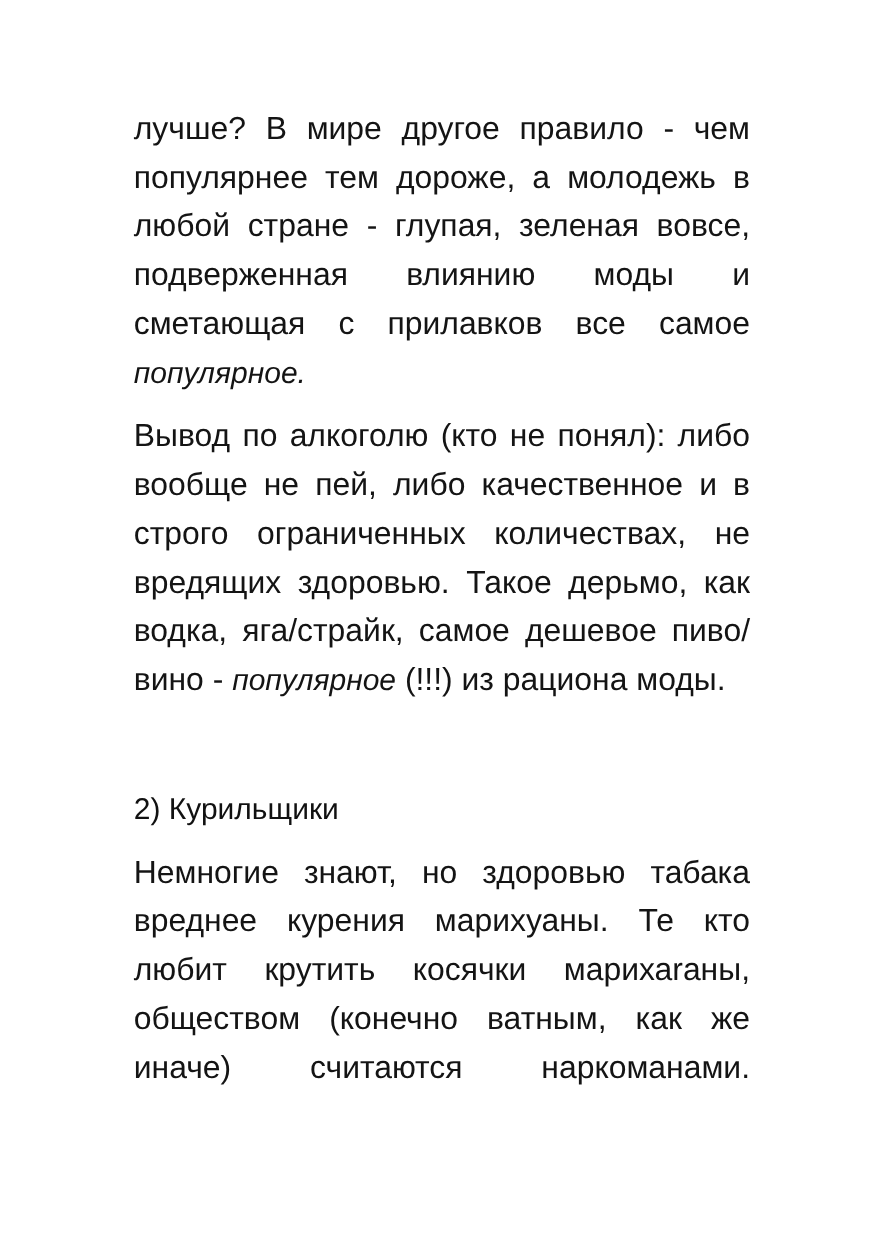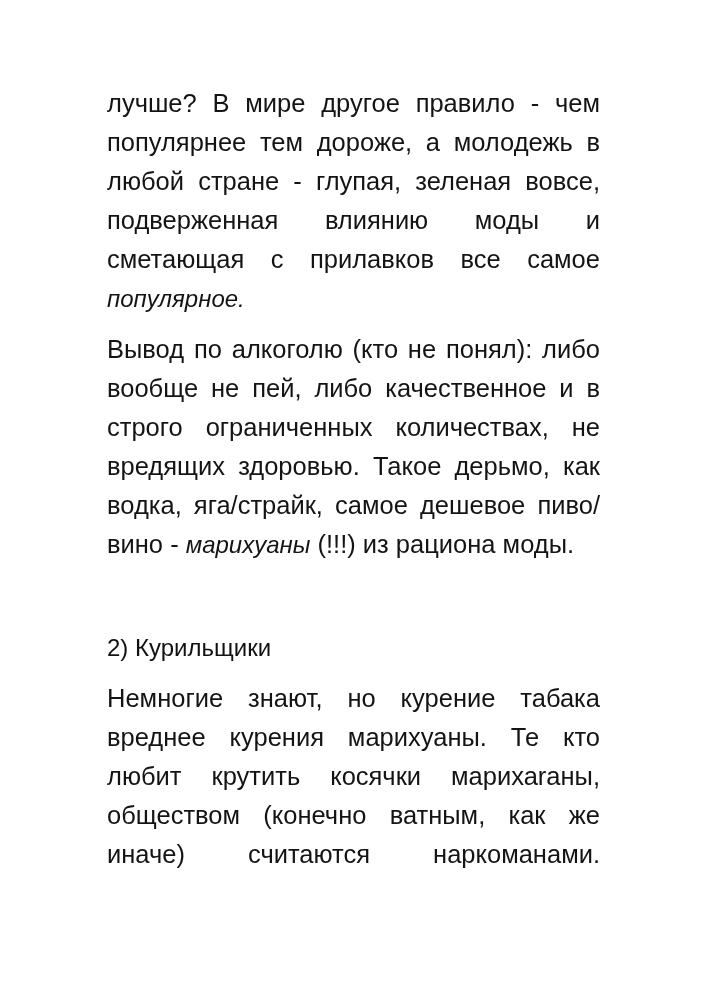--- a/index.html
+++ b/index.html
@@ -45,18 +45,18 @@
       font-style: italic;
       font-size: 24px;
     }
   </style>
 </head>
 <body>
 
 <div class="article">
   <p class="para p1"><span>лучше? В мире другое правило - чем популярнее тем дороже, а молодежь в любой стране - глупая, зеленая вовсе, подверженная влиянию моды и сметающая с прилавков все самое </span><span class="ital">популярное.</span></p>
 
-  <p class="para p2"><span>Вывод по алкоголю (кто не понял): либо вообще не пей, либо качественное и в строго ограниченных количествах, не вредящих здоровью. Такое дерьмо, как водка, яга/страйк, самое дешевое пиво/вино - </span><span class="ital">марихуаны</span><span> (!!!) из рациона моды.</span></p>
+  <p class="para p2"><span>Вывод по алкоголю (кто не понял): либо вообще не пей, либо качественное и в строго ограниченных количествах, не вредящих здоровью. Такое дерьмо, как водка, яга/страйк, самое дешевое пиво/вино - </span><span class="ital">популярное</span><span> (!!!) из рациона моды.</span></p>
 
   <h2 class="heading">2) Курильщики</h2>
 
-  <p class="para last-justified"><span>Немногие знают, но курение табака вреднее курения марихуаны. Те кто любит крутить косячки марихаrаны, обществом (конечно ватным, как же иначе) считаются наркоманами.</span></p>
+  <p class="para last-justified"><span>Немногие знают, но здоровью табака вреднее курения марихуаны. Те кто любит крутить косячки марихаrаны, обществом (конечно ватным, как же иначе) считаются наркоманами.</span></p>
 </div>
 
 </body></html>

